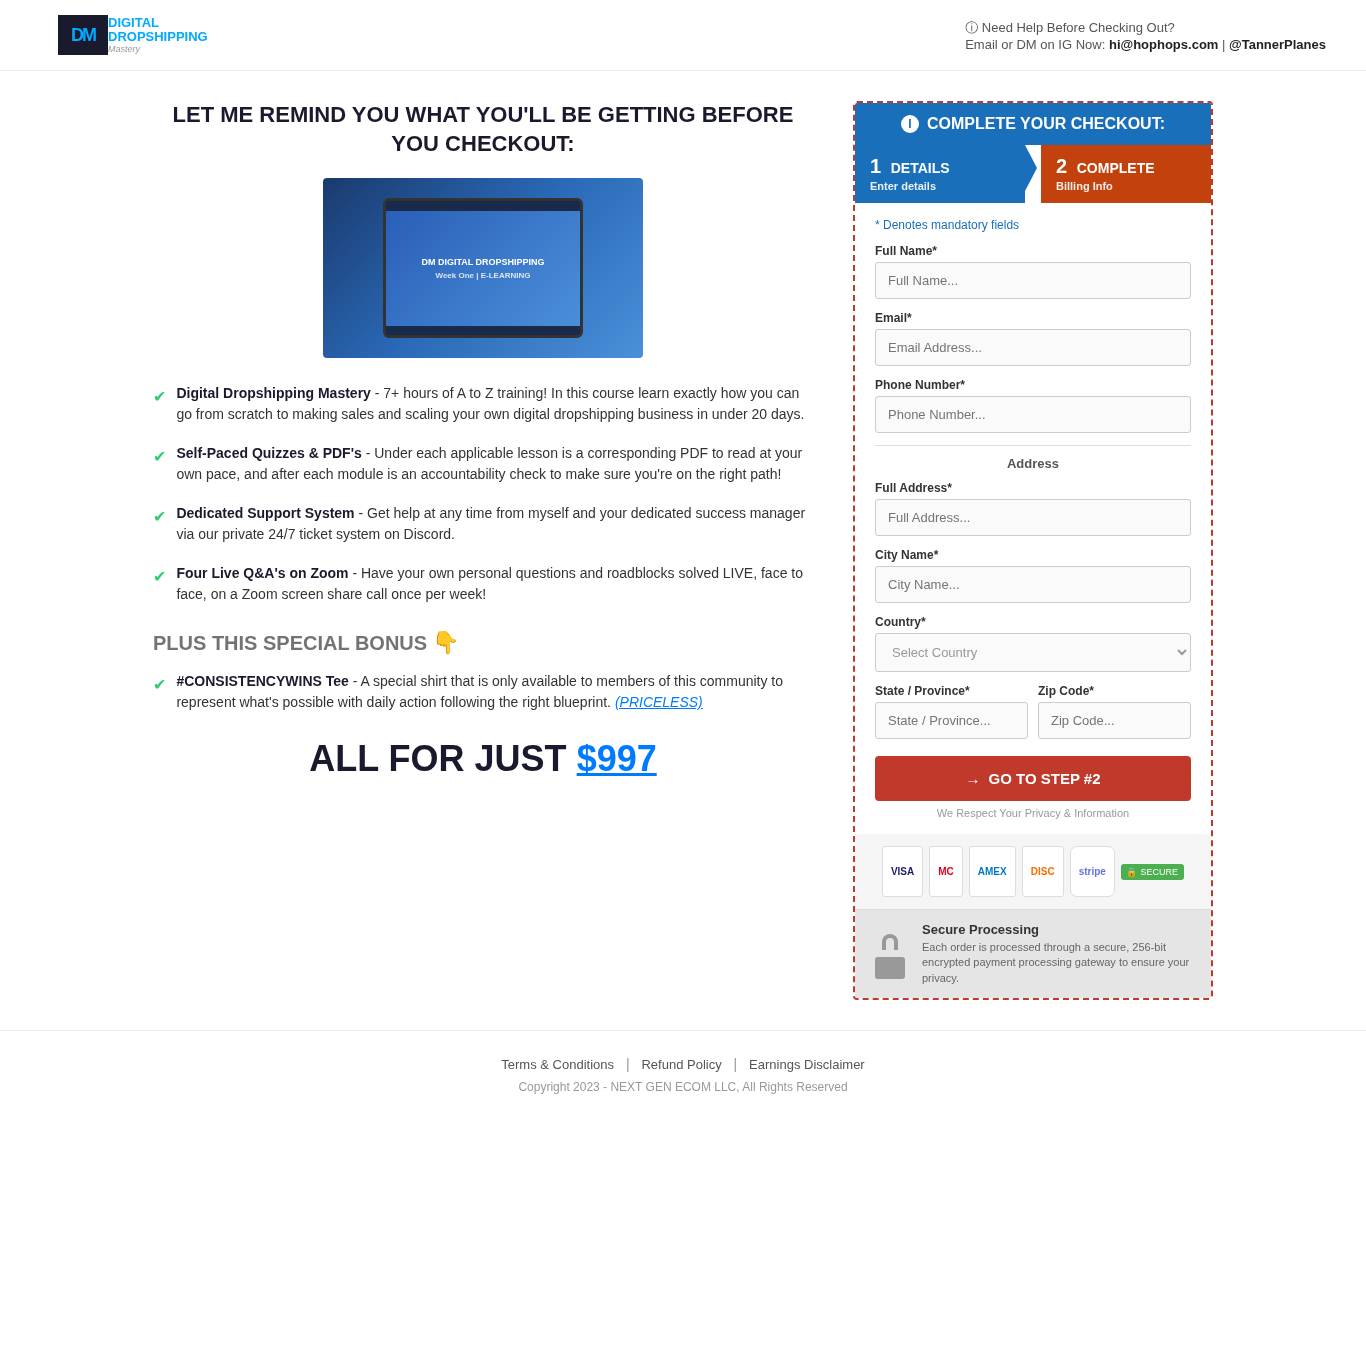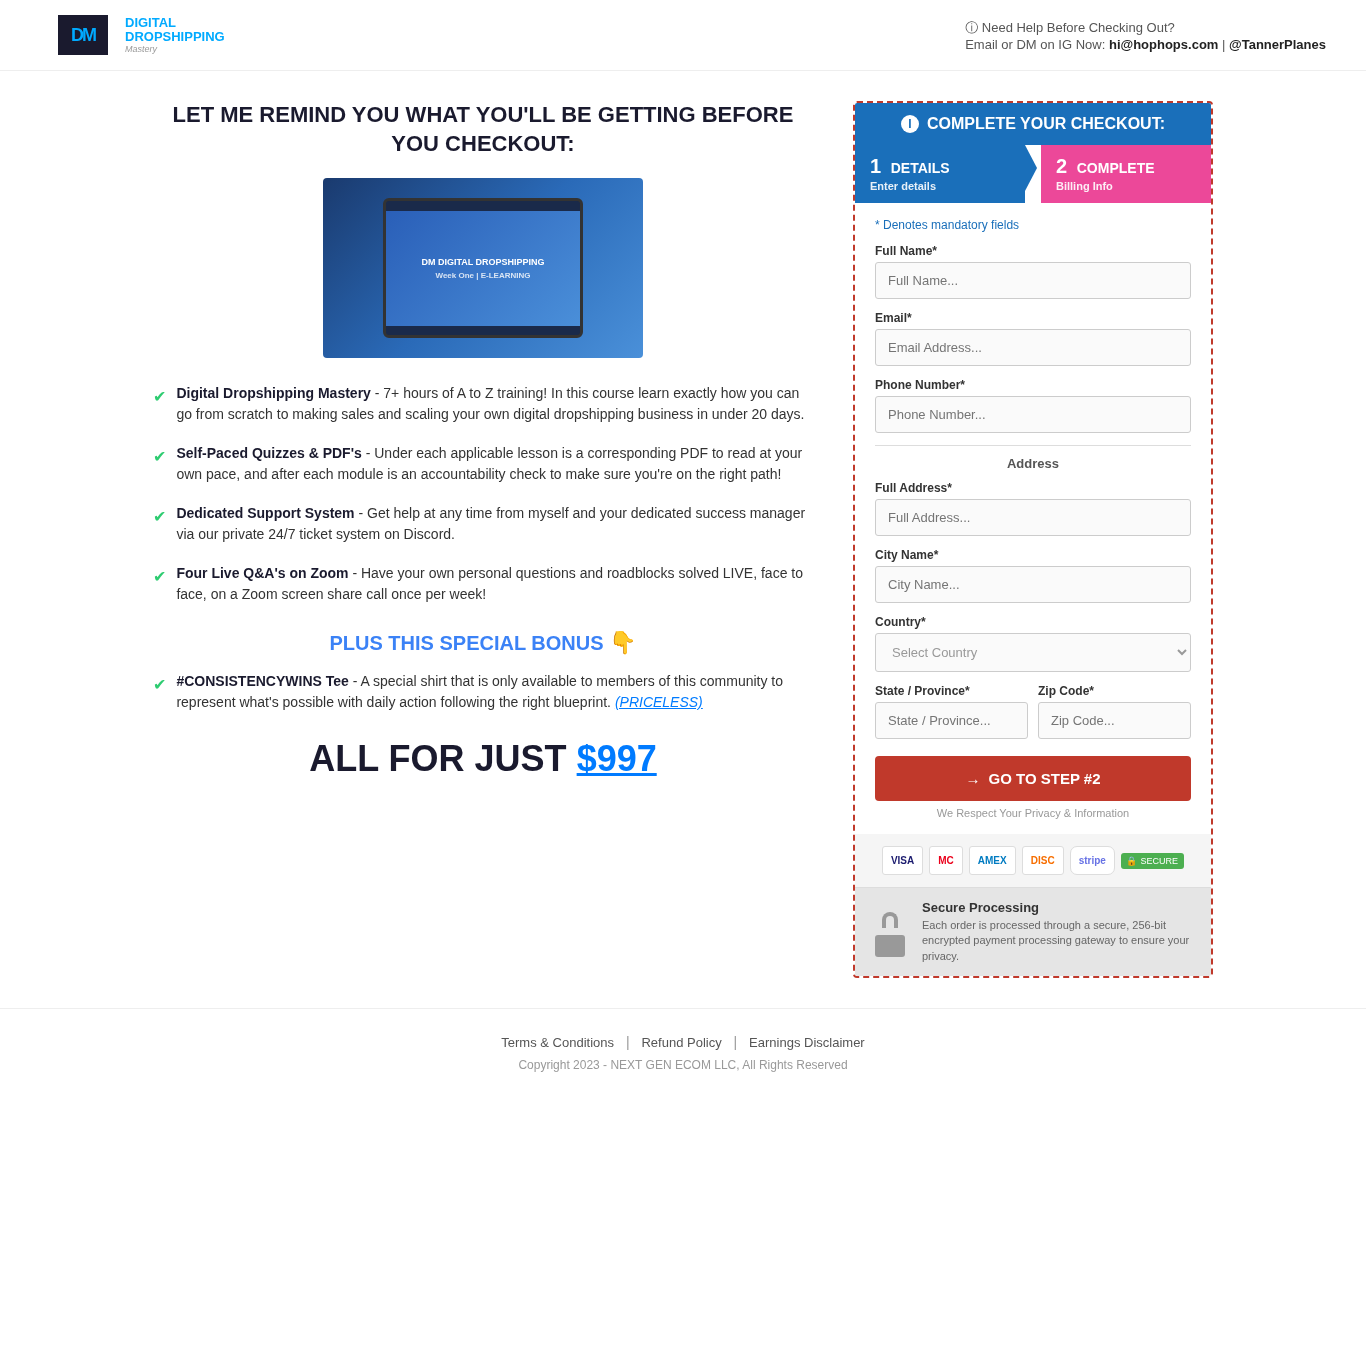--- a/index.html
+++ b/index.html
@@ -6,21 +6,21 @@
     body { font-family: Arial, sans-serif; background: #fff; color: #333; font-size: 14px; }
 
     
     .header {
       display: flex;
       justify-content: space-between;
       align-items: center;
       padding: 15px 40px;
       border-bottom: 1px solid #eee;
     }
-    .logo-area { display: flex; align-items: center; gap: 17px; padding-left: 18px; }
+    .logo-area { display: flex; align-items: center; gap: 0; padding-left: 18px; }
     .logo-icon {
       width: 50px; height: 40px;
       background: #1a1a2e;
       display: flex; align-items: center; justify-content: center;
       position: relative;
     }
     .logo-icon-inner {
       font-size: 18px; font-weight: 900; color: #00aaff; letter-spacing: -2px;
     }
     .logo-text { display: flex; flex-direction: column; }
@@ -68,22 +68,22 @@
       display: flex; align-items: center; justify-content: center;
       font-size: 10px; color: #fff; text-align: center; font-weight: bold;
     }
 
     .bullet-list { list-style: none; margin-bottom: 25px; }
     .bullet-list li { display: flex; align-items: flex-start; gap: 10px; margin-bottom: 18px; line-height: 1.5; font-size: 14px; }
     .check-icon { color: #2ecc71; font-size: 16px; flex-shrink: 0; margin-top: 2px; }
     .bullet-list li strong { color: #1a1a2e; }
 
     .bonus-heading {
-      font-size: 20px; font-weight: 900; color: #3b82f6;
-      text-align: center; margin-bottom: 15px;
+      font-size: 20px; font-weight: 900; color: #737373;
+      margin-bottom: 15px;
     }
     .bonus-icon { font-size: 22px; }
 
     .price-line {
       font-size: 36px; font-weight: 900; color: #1a1a2e;
       text-align: center;
     }
     .price-amount { color: #007bff; text-decoration: underline; }
 
     
@@ -120,21 +120,21 @@
     .step-sublabel { font-size: 11px; opacity: 0.9; }
     .step-1 { background: #1a6fba; position: relative; }
     .step-1::after {
       content: '';
       position: absolute; right: -12px; top: 0;
       border-left: 12px solid #1a6fba;
       border-top: 23px solid transparent;
       border-bottom: 23px solid transparent;
       z-index: 1;
     }
-    .step-2 { background: #ec4899; }
+    .step-2 { background: #c2410c; }
 
     .form-area { background: #fff; padding: 15px 20px; }
     .mandatory-note { color: #1a6fba; font-size: 12px; margin-bottom: 12px; }
 
     .form-group { margin-bottom: 12px; }
     .form-label { font-size: 12px; font-weight: 600; color: #333; margin-bottom: 4px; display: block; }
     .form-input {
       width: 100%; padding: 10px 12px;
       border: 1px solid #ccc;
       border-radius: 3px;
@@ -166,21 +166,21 @@
     }
     .privacy-note { text-align: center; font-size: 11px; color: #999; margin-top: 6px; }
 
     .payment-logos {
       background: #f5f5f5;
       padding: 12px 15px;
       display: flex; align-items: center; justify-content: center; gap: 6px;
       flex-wrap: wrap;
     }
     .payment-badge {
-      padding: 8px 8px;
+      padding: 19px 8px;
       border: 1px solid #ddd;
       border-radius: 3px;
       font-size: 10px; font-weight: 900;
       background: #fff;
     }
     .visa { color: #1a1a6e; }
     .mc { color: #eb001b; }
     .amex { color: #007bc1; }
     .discover { color: #f76e00; }
     .stripe { color: #6772e5; border-radius: 7px; }

